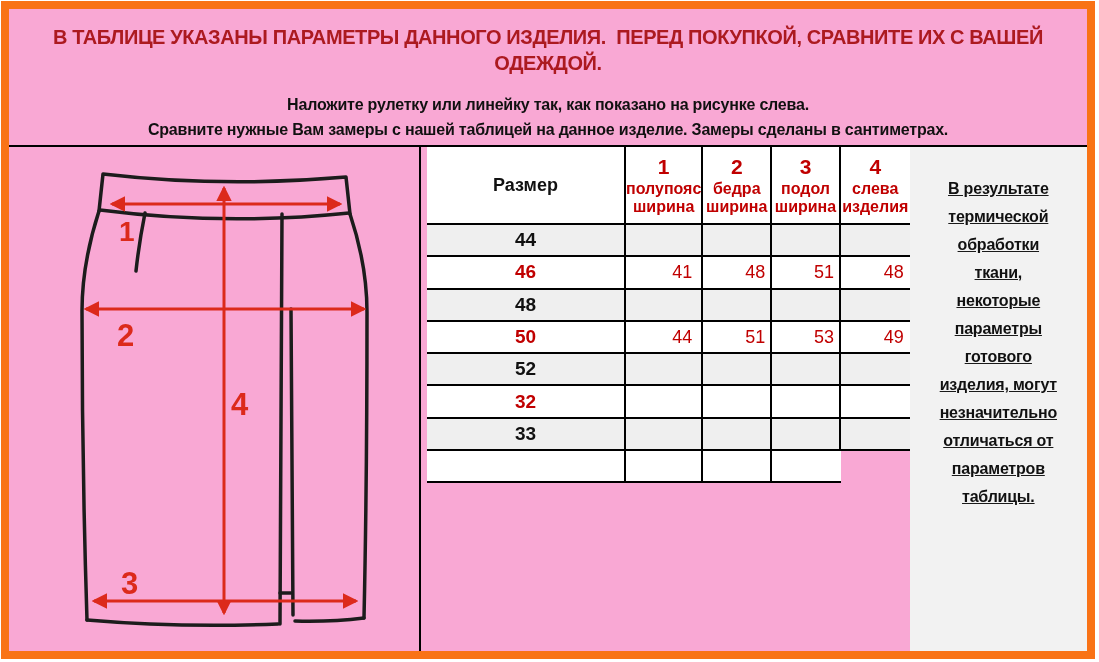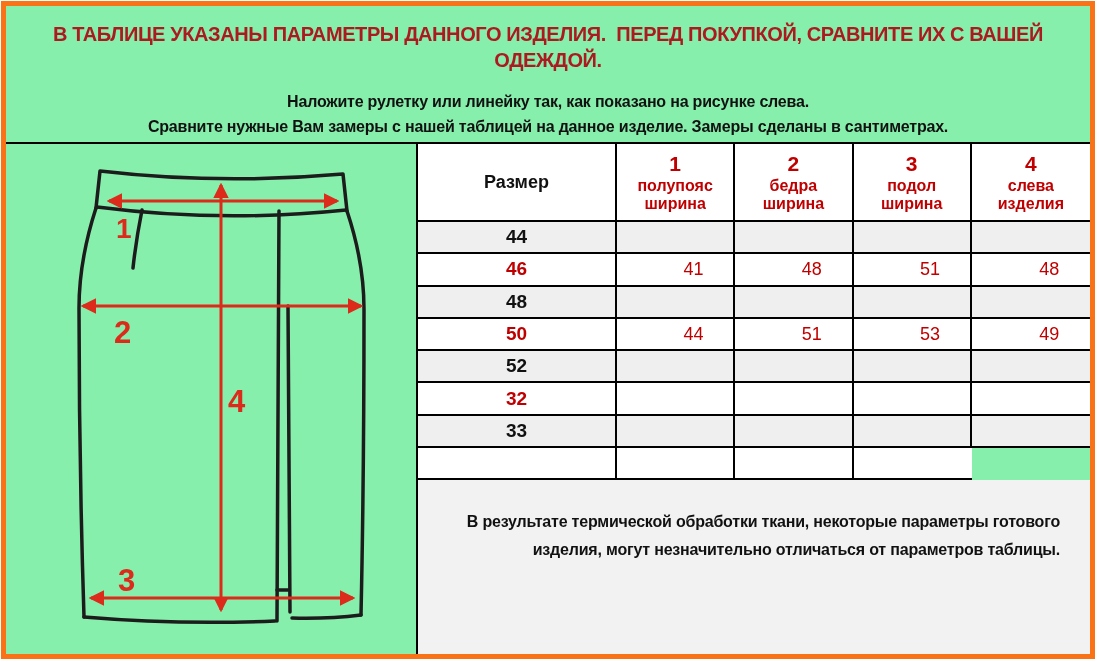--- a/index.html
+++ b/index.html
@@ -2,52 +2,52 @@
 <html><head>
 <meta charset="utf-8">
 <style>
   html,body { margin:0; padding:0; background:#fff; }
   .page {
     position:relative; width:1099px; height:662px; background:#fff;
     font-family:"Liberation Sans", sans-serif; color:#1a1a1a; overflow:hidden;
   }
   .frame {
     position:absolute; left:1px; top:1px; right:4px; bottom:3px;
-    border:5px solid #f97316; display:flex; flex-direction:column; background:#86efac;
+    border:8px solid #f97316; display:flex; flex-direction:column; background:#f9a8d4;
   }
   
   .top-section { height:138px; border-bottom:2px solid #000; text-align:center; padding-top:15px; box-sizing:border-box; }
   .headline {
     color:#AC1A20; font-weight:bold; font-size:20px; letter-spacing:-0.4px; line-height:26px;
   }
   .instructions { margin-top:16px; font-weight:bold; font-size:16px; line-height:25px; letter-spacing:-0.2px; color:#111; }
   
   .main-section { flex:1; display:flex; min-height:0; }
   .drawing-panel { width:412px; border-right:2px solid #000; position:relative; box-sizing:border-box; }
-  .right-panel { flex:1; display:flex; flex-direction:column; min-width:0; }
+  .right-panel { flex:1; display:flex; flex-direction:row; min-width:0;margin-left:6px; }
   
   .size-table {
     display:grid;
     grid-template-columns:199px 1fr 1fr 1fr 1fr;
     grid-template-rows:78px repeat(8, 32.3px);
   }
   .cell { border-right:2px solid #000; border-bottom:2px solid #000; display:flex; align-items:center; justify-content:center; box-sizing:border-box; }
   .col-last { border-right:none; }
   .col-th { flex-direction:column; gap:1px; background:#fff; }
   .size-th { background:#fff; font-weight:bold; font-size:18px; color:#111; }
   .col-num { color:#C00000; font-weight:bold; font-size:21px; line-height:24px; }
   .col-sub { color:#C00000; font-weight:bold; font-size:16px; line-height:17px; }
   .size-td { font-weight:bold; font-size:19px; }
   .val-td  { color:#C00000; font-size:18px;padding-left:37px; }
   .row-gray  { background:#EFEFEF; }
   .row-gray.size-td { color:#111; }
   .row-white { background:#FFFFFF; }
   .row-white.size-td { color:#C00000;text-align:right; }
   
-  .notes-panel { flex:1; background:#F2F2F2; text-align:right; padding:28px 30px 0 30px; }
+  .notes-panel { flex:1; background:#F2F2F2; text-align:center; padding:28px 30px 0 30px;text-decoration:underline; }
   .note { font-weight:bold; font-size:16px; line-height:28px; letter-spacing:-0.2px; color:#111; }
   .note + .note { margin-top:13px; }
   
   .diagram-svg text { font-family:"Liberation Sans", sans-serif; font-weight:bold; fill:#DC2A1B; }
 </style>
 </head>
 <body>
 
 <div class="page">
   <div class="frame">

